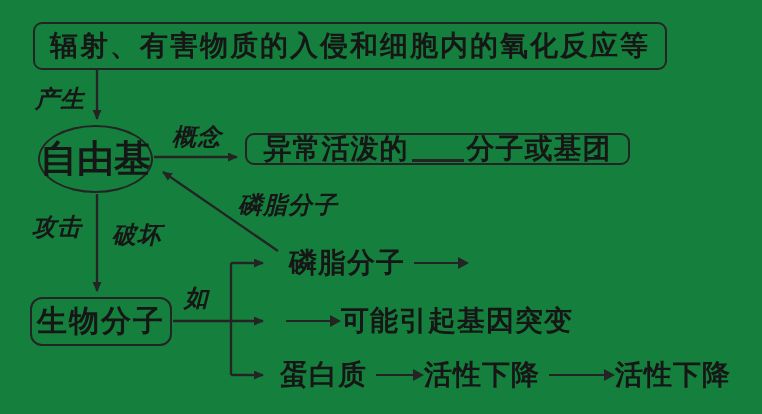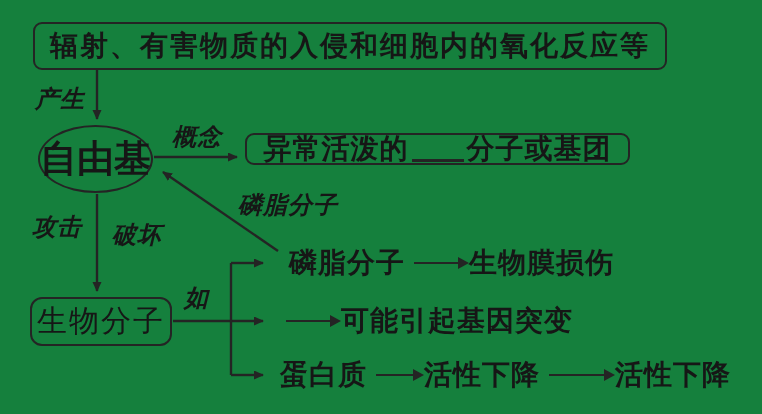--- a/index.html
+++ b/index.html
@@ -26,21 +26,21 @@
   .top-box {
     left: 33px; top: 22px; width: 634px; height: 48px;
     font-size: 28px; letter-spacing: 2px; font-weight: 600;
   }
   .concept-box {
     left: 245px; top: 133px; width: 385px; height: 32px;
     font-size: 28px; letter-spacing: 1px; font-weight: 600;
   }
   .bio-box {
     left: 30px; top: 297px; width: 142px; height: 49px;
-    font-size: 30px; letter-spacing: 2px; font-weight: 400;
+    font-size: 30px; letter-spacing: 2px; font-weight: 700;
     border-radius: 12px;
   }
   .ellipse {
     left: 38px; top: 125px; width: 115px; height: 68px;
     border: 2.5px solid #242424;
     border-radius: 50%;
     display: flex; align-items: center; justify-content: center;
     box-sizing: border-box;
     font-size: 37px; font-weight: 600; text-align: right;
   }
@@ -127,21 +127,20 @@
 
   <div class="abs node-box bio-box">
     <span>生物分子</span>
   </div>
 
   <div class="abs edge-label" style="left:184px; top:283px;">如</div>
 
   <div class="abs branch-row" style="left:289px; top:247px;">
     <span>磷脂分子</span>
     <span class="harrow w45"></span>
-    <span>生物膜损伤</span>
   </div>
 
   <div class="abs branch-row" style="left:277px; top:305px;">
     <span class="harrow w45"></span>
     <span>可能引起基因突变</span>
   </div>
 
   <div class="abs branch-row" style="left:280px; top:359px;">
     <span>蛋白质</span>
     <span class="harrow w40"></span>

